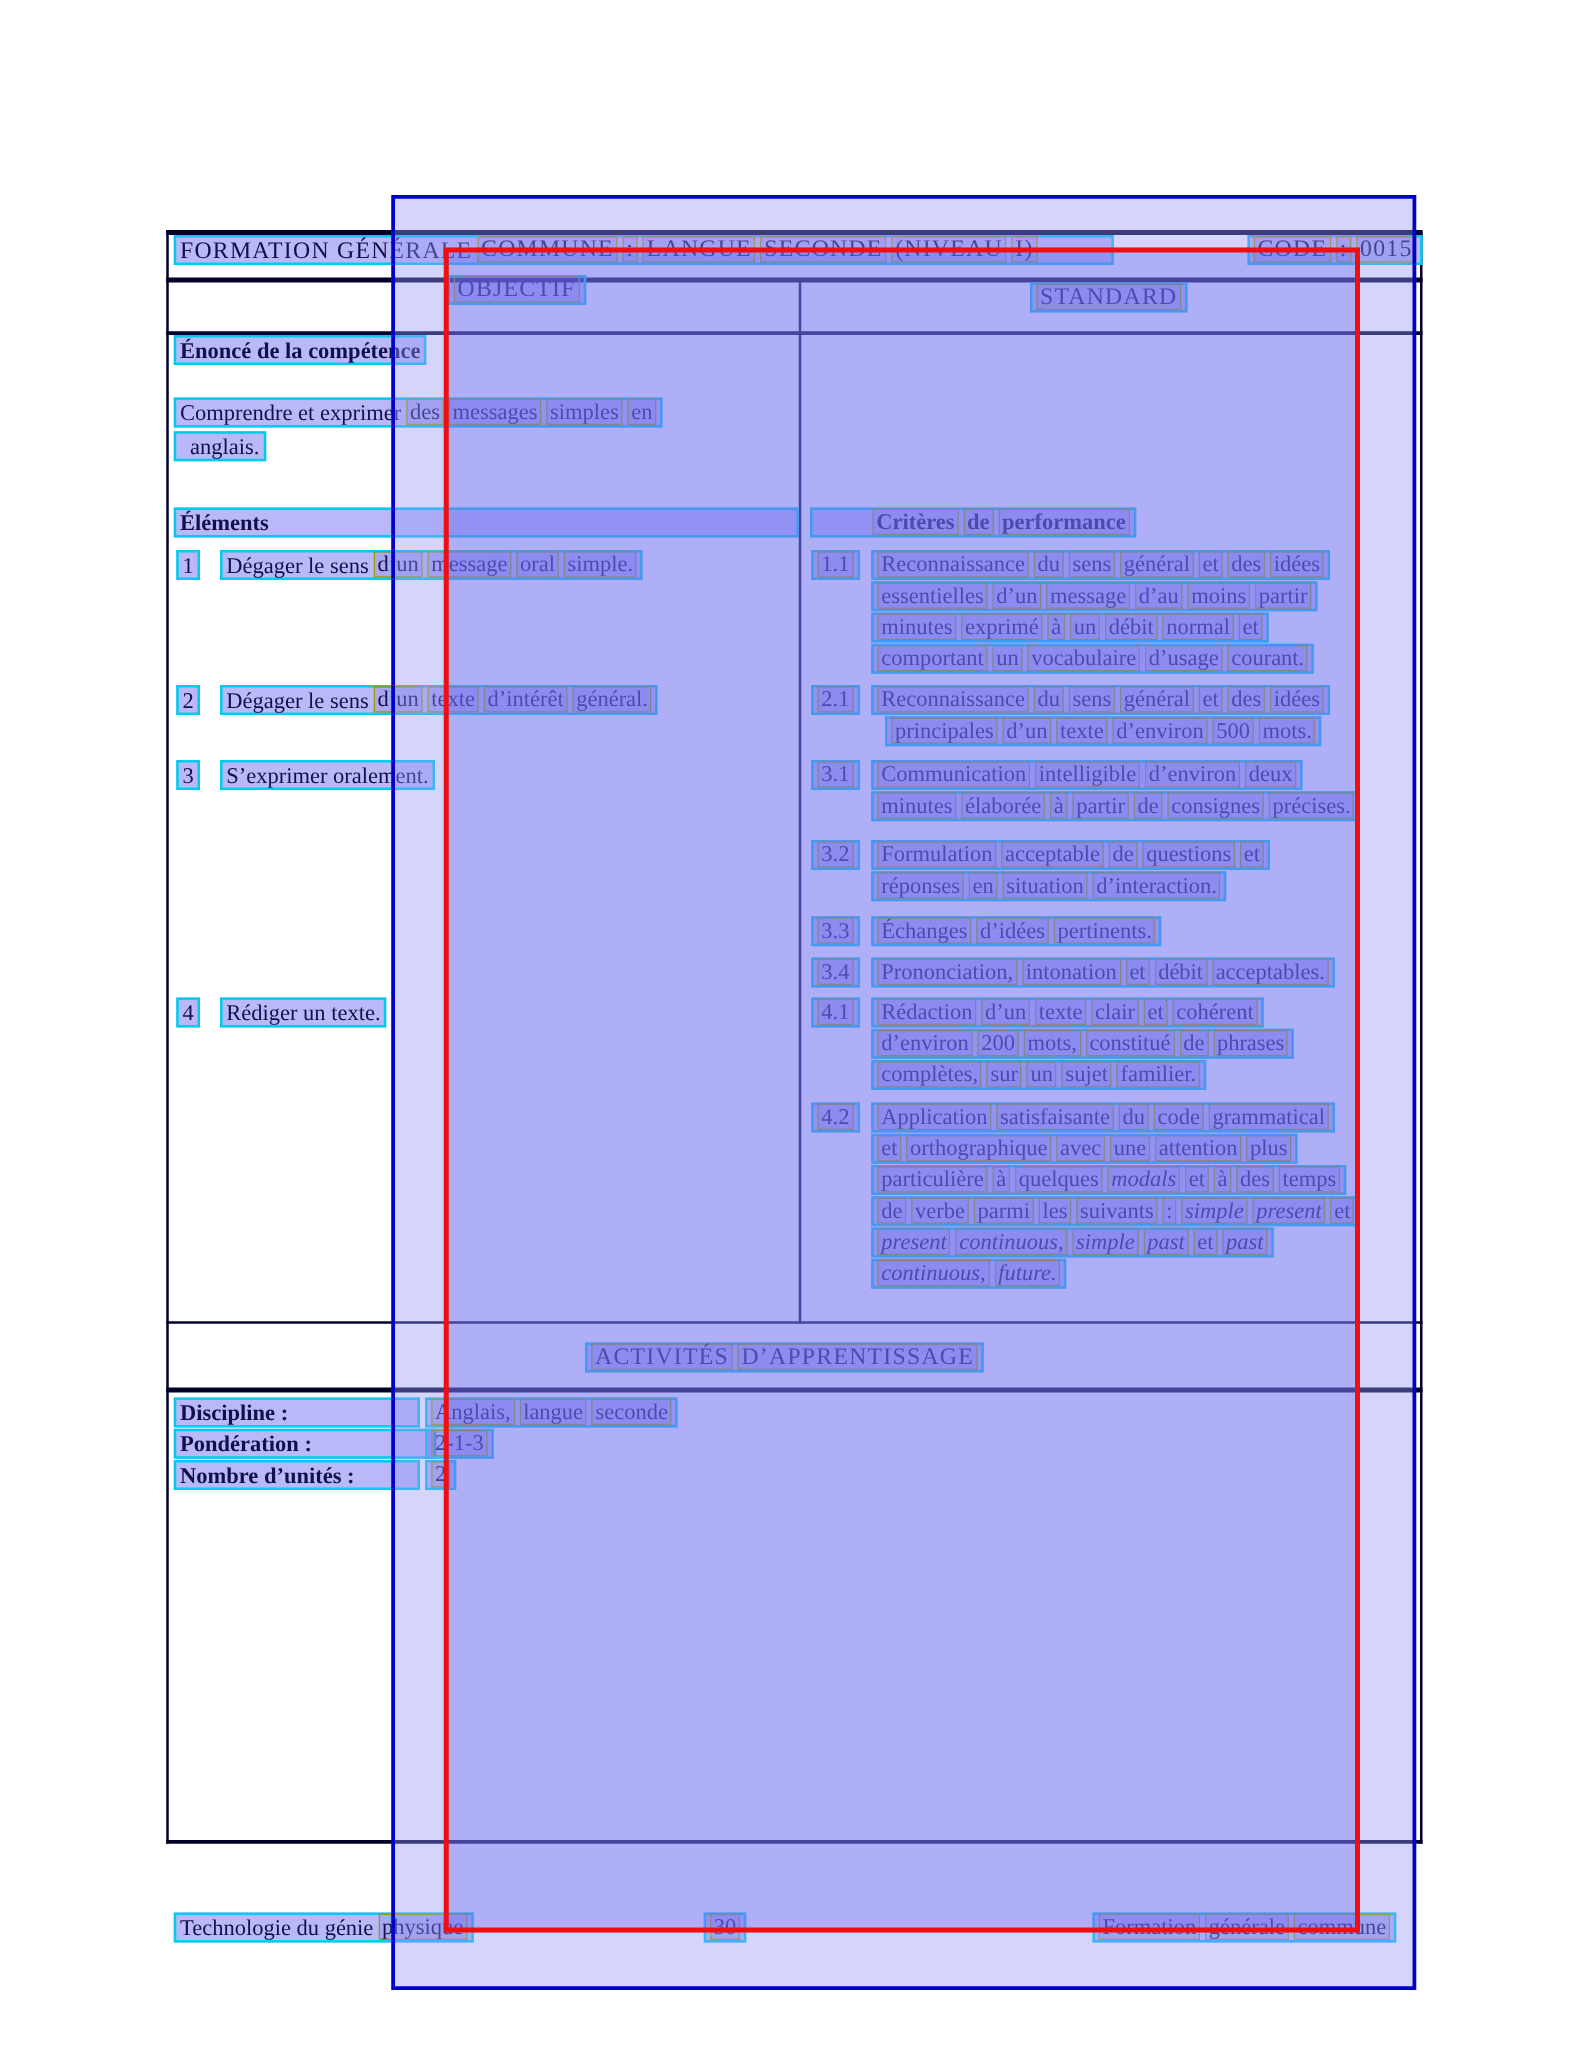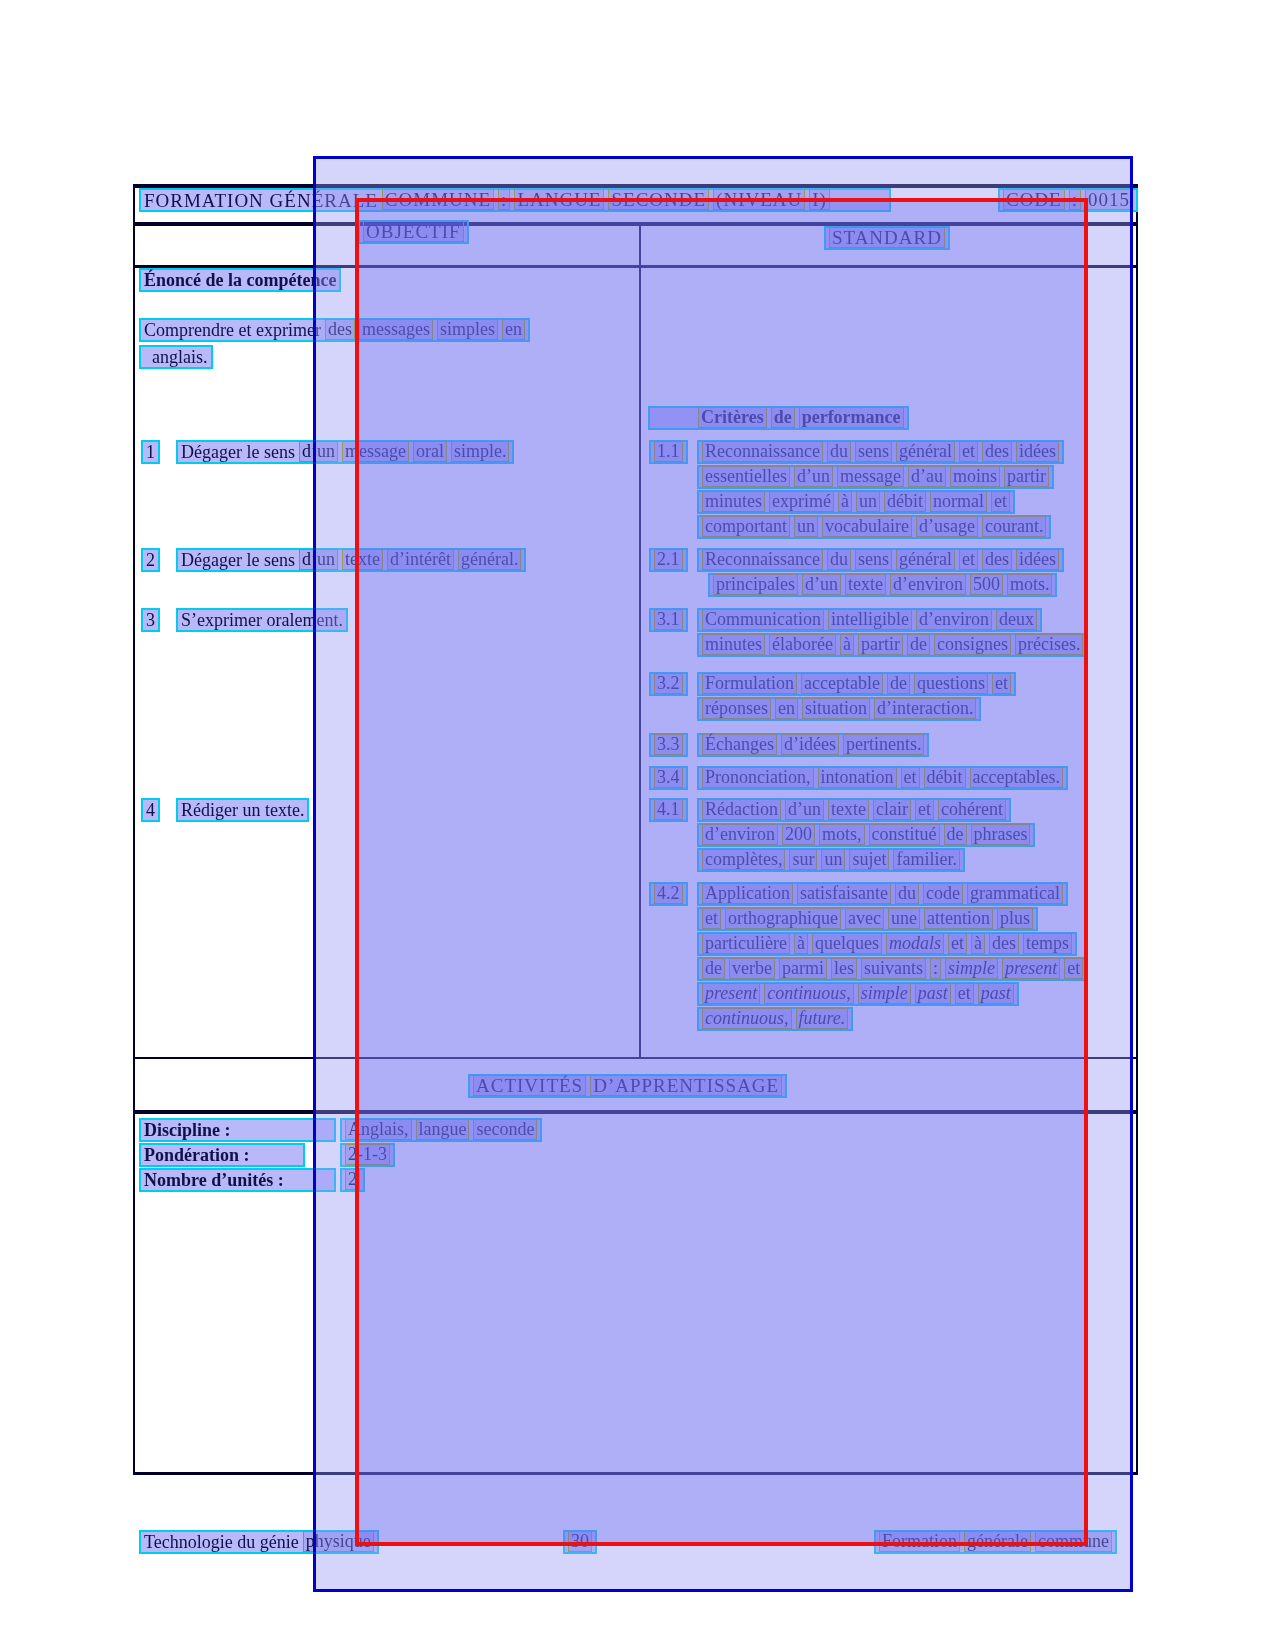--- a/index.html
+++ b/index.html
@@ -63,20 +63,21 @@
   </div>
 
   <div id="lines-layer">
       <div class="line caps" style="left: 139px; top: 188px; width: 752px;"><span class="plain">FORMATION GÉNÉRALE</span><span class="word">COMMUNE</span><span class="word">:</span><span class="word">LANGUE</span><span class="word">SECONDE</span><span class="word">(NIVEAU</span><span class="word">I)</span></div>
       <div class="line caps" style="left: 998px; top: 188px;"><span class="word">CODE</span><span class="word">:</span><span class="word">0015</span></div>
       <div class="line caps" style="left: 342px; top: 220px; margin-left: 16px;"><span class="word">OBJECTIF</span></div>
       <div class="line caps" style="left: 824px; top: 226px;"><span class="word">STANDARD</span></div>
       <div class="line bold" style="left: 139px; top: 268px;"><span class="plain">Énoncé de la compétence</span></div>
       <div class="line" style="left: 139px; top: 318px;"><span class="plain">Comprendre et exprimer</span><span class="word">des</span><span class="word">messages</span><span class="word">simples</span><span class="word">en</span></div>
       <div class="line" style="left: 139px; top: 345px; padding-left: 11px;"><span class="plain">anglais.</span></div>
+      <div class="line bold" style="left: 139px; top: 406px; width: 500px;"><span class="plain">Éléments</span></div>
       <div class="line bold" style="left: 648px; top: 406px; padding-left: 48px;"><span class="word">Critères</span><span class="word">de</span><span class="word">performance</span></div>
       <div class="line" style="left: 141px; top: 440px;"><span class="plain">1</span></div>
       <div class="line" style="left: 176px; top: 440px;"><span class="plain">Dégager le sens</span><span class="word">d’un</span><span class="word">message</span><span class="word">oral</span><span class="word">simple.</span></div>
       <div class="line" style="left: 649px; top: 440px;"><span class="word">1.1</span></div>
       <div class="line" style="left: 697px; top: 440px;"><span class="word">Reconnaissance</span><span class="word">du</span><span class="word">sens</span><span class="word">général</span><span class="word">et</span><span class="word">des</span><span class="word">idées</span></div>
       <div class="line" style="left: 697px; top: 465px;"><span class="word">essentielles</span><span class="word">d’un</span><span class="word">message</span><span class="word">d’au</span><span class="word">moins</span><span class="word">partir</span></div>
       <div class="line" style="left: 697px; top: 490px;"><span class="word">minutes</span><span class="word">exprimé</span><span class="word">à</span><span class="word">un</span><span class="word">débit</span><span class="word">normal</span><span class="word">et</span></div>
       <div class="line" style="left: 697px; top: 515px;"><span class="word">comportant</span><span class="word">un</span><span class="word">vocabulaire</span><span class="word">d’usage</span><span class="word">courant.</span></div>
       <div class="line" style="left: 141px; top: 548px;"><span class="plain">2</span></div>
       <div class="line" style="left: 176px; top: 548px;"><span class="plain">Dégager le sens</span><span class="word">d’un</span><span class="word">texte</span><span class="word">d’intérêt</span><span class="word">général.</span></div>
@@ -104,21 +105,21 @@
       <div class="line" style="left: 649px; top: 882px;"><span class="word">4.2</span></div>
       <div class="line" style="left: 697px; top: 882px;"><span class="word">Application</span><span class="word">satisfaisante</span><span class="word">du</span><span class="word">code</span><span class="word">grammatical</span></div>
       <div class="line" style="left: 697px; top: 907px;"><span class="word">et</span><span class="word">orthographique</span><span class="word">avec</span><span class="word">une</span><span class="word">attention</span><span class="word">plus</span></div>
       <div class="line" style="left: 697px; top: 932px;"><span class="word">particulière</span><span class="word">à</span><span class="word">quelques</span><span class="word it">modals</span><span class="word">et</span><span class="word">à</span><span class="word">des</span><span class="word">temps</span></div>
       <div class="line" style="left: 697px; top: 957px;"><span class="word">de</span><span class="word">verbe</span><span class="word">parmi</span><span class="word">les</span><span class="word">suivants</span><span class="word">:</span><span class="word it">simple</span><span class="word it">present</span><span class="word">et</span></div>
       <div class="line" style="left: 697px; top: 982px;"><span class="word it">present</span><span class="word it">continuous,</span><span class="word it">simple</span><span class="word it">past</span><span class="word">et</span><span class="word it">past</span></div>
       <div class="line" style="left: 697px; top: 1007px;"><span class="word it">continuous,</span><span class="word it">future.</span></div>
       <div class="line caps" style="left: 468px; top: 1074px;"><span class="word">ACTIVITÉS</span><span class="word">D’APPRENTISSAGE</span></div>
       <div class="line bold" style="left: 139px; top: 1118px; width: 197px;"><span class="plain">Discipline :</span></div>
       <div class="line" style="left: 340px; top: 1118px;"><span class="word">Anglais,</span><span class="word">langue</span><span class="word">seconde</span></div>
-      <div class="line bold" style="left: 139px; top: 1143px; width: 166px;"><span class="plain">Pondération :</span></div>
+      <div class="line bold" style="left: 139px; top: 1143px; width: 210px;"><span class="plain">Pondération :</span></div>
       <div class="line" style="left: 340px; top: 1143px;"><span class="word">2-1-3</span></div>
       <div class="line bold" style="left: 139px; top: 1168px; width: 197px;"><span class="plain">Nombre d’unités :</span></div>
       <div class="line" style="left: 340px; top: 1168px;"><span class="word">2</span></div>
       <div class="line" style="left: 139px; top: 1530px;"><span class="plain">Technologie du génie</span><span class="word">physique</span></div>
       <div class="line" style="left: 563px; top: 1530px;"><span class="word">30</span></div>
       <div class="line" style="left: 874px; top: 1530px;"><span class="word">Formation</span><span class="word">générale</span><span class="word">commune</span></div>
     </div>
 
   <div class="blue-rect"></div>
   <div class="red-rect"></div>

